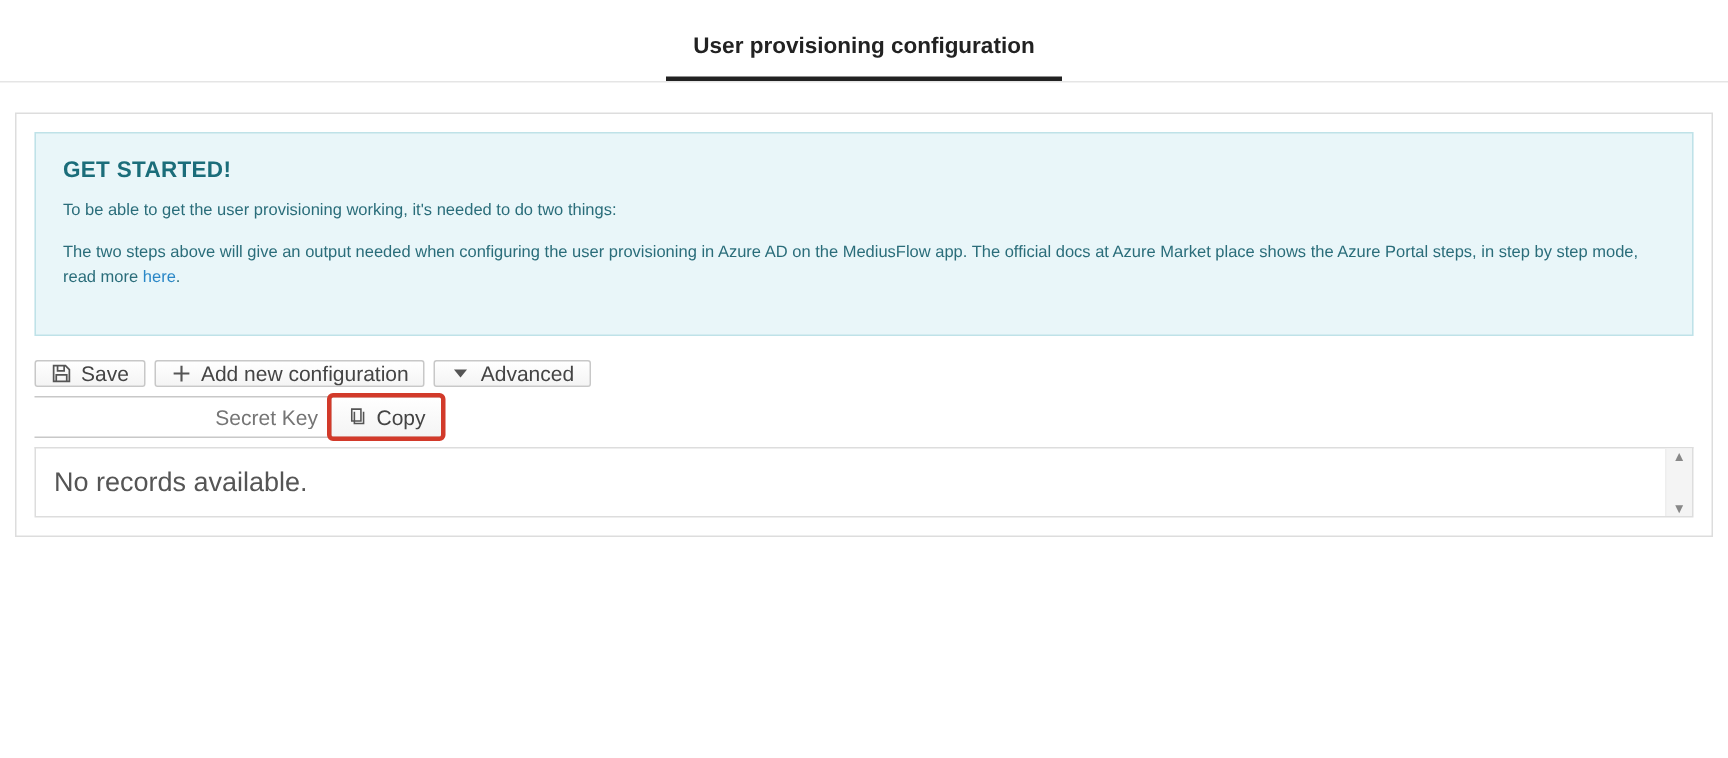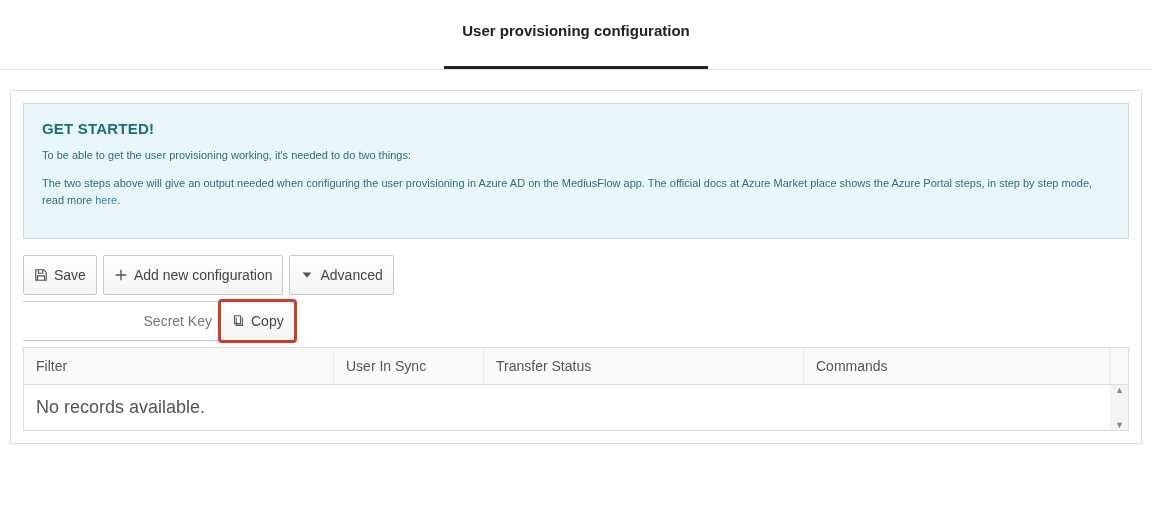--- a/index.html
+++ b/index.html
@@ -12,21 +12,21 @@
     width: 1152px;
   }
   .tabs {
     display: flex;
     justify-content: center;
     border-bottom: 1px solid #e5e5e5;
     padding-top: 12px;
     gap: 0;
   }
   .tab {
-    padding: 10px 18px 27px 18px;
+    padding: 10px 18px 12px 18px;
     font-size: 15px;
     color: #444;
     cursor: pointer;
     border-bottom: 3px solid transparent;
   }
   .tab.active {
     font-weight: 600;
     color: #222;
     border-bottom: 3px solid #222;
   }
@@ -75,21 +75,21 @@
     display: flex;
     gap: 6px;
     margin-bottom: 6px;
   }
   .btn {
     display: inline-flex;
     align-items: center;
     gap: 6px;
     border: 1px solid #c8c8c8;
     background: linear-gradient(#fff,#f4f4f4);
-    padding: 11px 10px;
+    padding: 0 10px;
     font-size: 14px;
     color: #444;
     cursor: pointer;
     border-radius: 2px;
   }
   .toolbar2 {
     display: flex;
     align-items: stretch;
     margin-bottom: 0;
   }
@@ -211,27 +211,20 @@
         <span class="icon copy-icon">
           <svg viewBox="0 0 16 16">
               <path fill="none" stroke="#555" stroke-width="1.2" d="M4 2h7v9H4z M6 4v9h7V4"></path>
             </svg>
         </span>
         <span>Copy</span>
       </button>
     </div>
 
     <div class="table">
-      <div class="thead">
-        <div class="th c-filter">Filter</div>
-        <div class="th c-sync">User In Sync</div>
-        <div class="th c-transfer">Transfer Status</div>
-        <div class="th c-cmd">Commands</div>
-        <div class="th c-scroll"></div>
-      </div>
       <div class="tbody">
         <div class="norec">No records available.</div>
         <div class="scroll-arrows">
           <span>▲</span>
           <span>▼</span>
         </div>
       </div>
     </div>
 
   </div>

